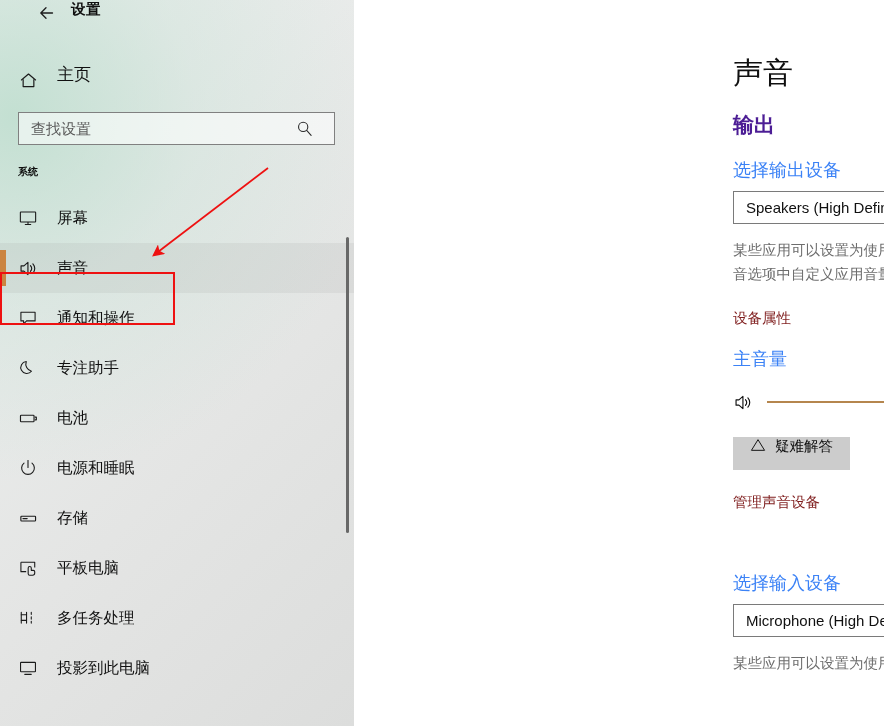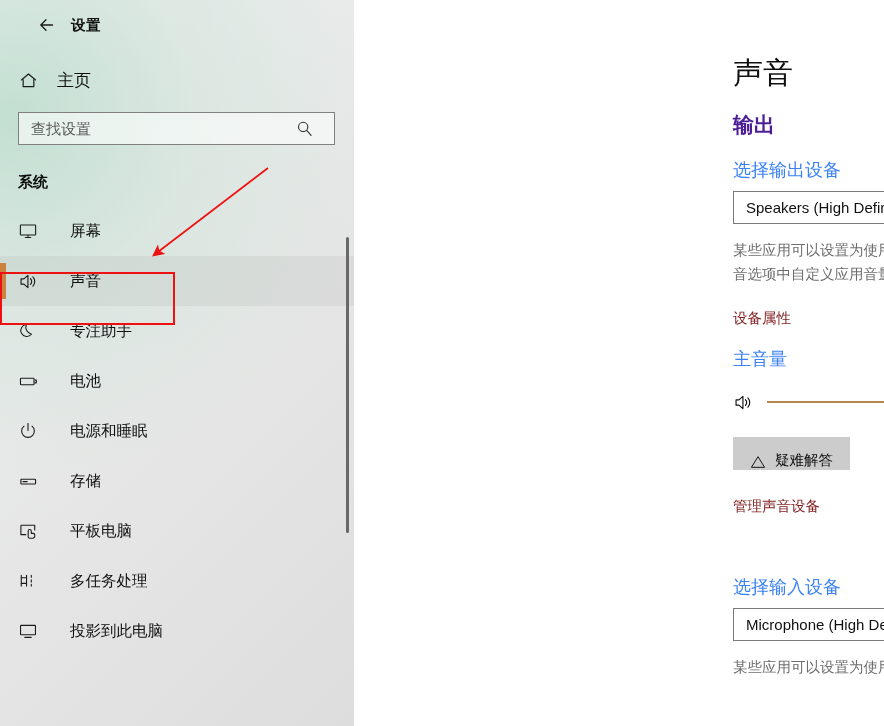--- a/index.html
+++ b/index.html
@@ -30,21 +30,21 @@
     height: 726px;
     flex: 0 0 354px;
     background:
       radial-gradient(circle at 4% 16%, rgba(188, 221, 205, 0.85) 0%, rgba(198, 224, 212, 0.40) 26%, rgba(230, 232, 230, 0.0) 52%),
       linear-gradient(135deg, #eef0ef 0%, #e9ebea 32%, #e4e5e4 60%, #dcdddc 100%);
     overflow: hidden;
   }
   .titlebar {
     height: 50px;
     display: flex;
-    align-items: center;
+    align-items: flex-start;
     padding-left: 34px;
   }
   .back-arrow {
     width: 26px;
     height: 26px;
     display: flex;
     align-items: center;
     justify-content: center;
     color: #1c1c1c;
     cursor: default;
@@ -52,21 +52,20 @@
   .win-title {
     margin-left: 11px;
     font-size: 14.5px;
     font-weight: bold;
     color: #101010;
     letter-spacing: 0.4px;
   }
 
   .home-row {
     display: flex;
-    align-items: center;
     height: 34px;
     margin: 13px 0 0 18px;
     cursor: default;
   }
   .home-icon {
     width: 26px;
     display: flex;
     align-items: center;
     justify-content: flex-start;
     color: #1b1b1b;
@@ -95,39 +94,38 @@
     background: transparent;
     font-family: "Liberation Sans", "DejaVu Sans", sans-serif;
     font-size: 15px;
     color: #202020;
     padding: 0;
   }
   .search-input::placeholder { color: #5a5a5a; opacity: 1; }
   .search-icon { color: #2a2a2a; display: flex; align-items: center; }
 
   .section-title {
-    margin: 28px 0 0 18px;
-    font-size: 15px;
+    margin: 20px 0 0 18px;
+    font-size: 10px;
     font-weight: bold;
     color: #0d0d0d;
   }
 
   .nav-list {
     margin-top: 14px;
     position: relative;
   }
   .nav-item {
     position: relative;
     display: flex;
     align-items: center;
     height: 50px;
     padding-left: 18px;
     box-sizing: border-box;
     cursor: default;
-    gap: 13px;
   }
   .nav-item.selected {
     background: rgba(160,160,160,0.16);
   }
   .nav-item.selected::before {
     content: "";
     position: absolute;
     left: 0;
     top: 7px;
     bottom: 7px;
@@ -251,21 +249,21 @@
     position: absolute;
     left: 0;
     height: 2px;
     background: #b5864e;
   }
 
   .btn {
     margin: 18px 0 0 379px;
     height: 33px;
     display: inline-flex;
-    align-items: flex-end;
+    align-items: flex-start;
     padding: 0 17px;
     background: #cccccc;
     border: none;
     font-family: "Liberation Sans", "DejaVu Sans", sans-serif;
     font-size: 14.5px;
     color: #0f0f0f;
     cursor: default;
   }
   .btn-icon { display: flex; align-items: center; margin-right: 9px; color: #111; }
 
@@ -338,20 +336,28 @@
         <span class="nav-icon">
           <svg width="21" height="21" viewBox="0 0 22 22" fill="none" stroke="currentColor" stroke-width="1.2">
             <path d="M3.2 8.2 H6.2 L10.4 4.6 V17.4 L6.2 13.8 H3.2 Z" stroke-linejoin="round"></path>
             <path d="M13.1 8.1 A4 4 0 0 1 13.1 13.9" stroke-linecap="round"></path>
             <path d="M15.6 6.1 A7.2 7.2 0 0 1 15.6 15.9" stroke-linecap="round"></path>
           </svg>
         </span>
         <span class="nav-label">声音</span>
       </div>
 
+      <div class="nav-item">
+        <span class="nav-icon">
+          <svg width="20" height="20" viewBox="0 0 22 22" fill="none" stroke="currentColor" stroke-width="1.2">
+            <path d="M3.2 4.6 H18.8 V14.2 H9.4 L6.2 17.6 V14.2 H3.2 Z" stroke-linejoin="round"></path>
+          </svg>
+        </span>
+        <span class="nav-label">通知和操作</span>
+      </div>
 
       <div class="nav-item">
         <span class="nav-icon">
           <svg width="20" height="20" viewBox="0 0 22 22" fill="none" stroke="currentColor" stroke-width="1.2">
             <path d="M14.8 14.6 A6.6 6.6 0 1 1 9.1 3.9 A8.2 8.2 0 0 0 14.8 14.6 Z" stroke-linejoin="round"></path>
           </svg>
         </span>
         <span class="nav-label">专注助手</span>
       </div>
 

